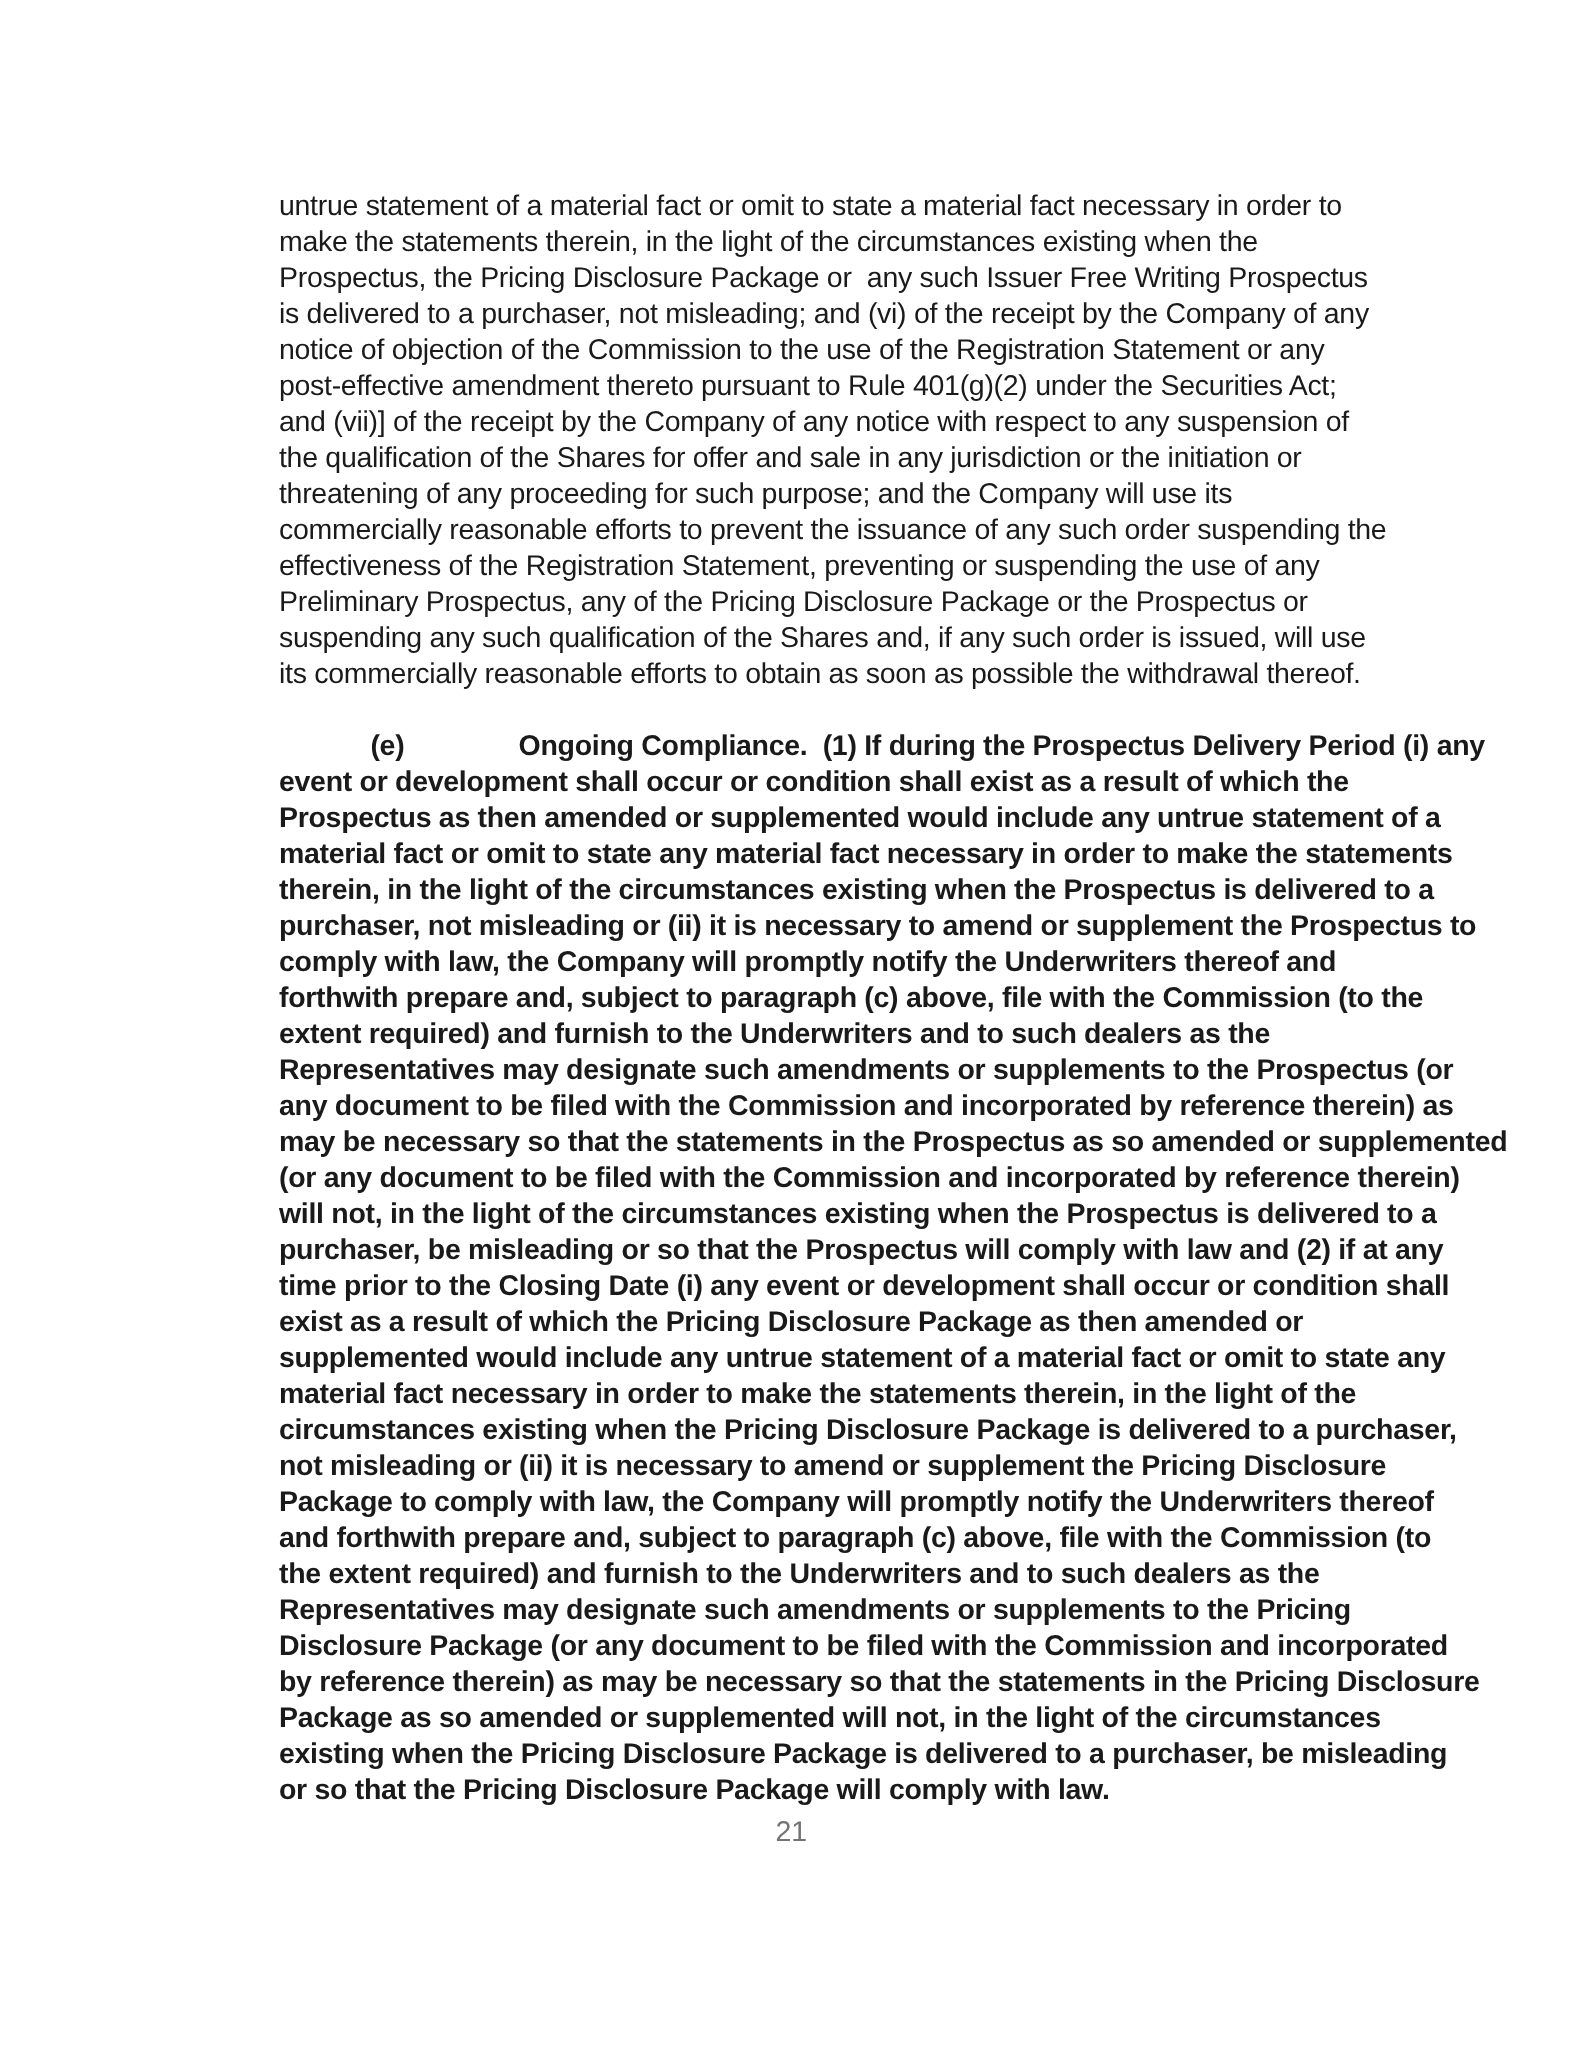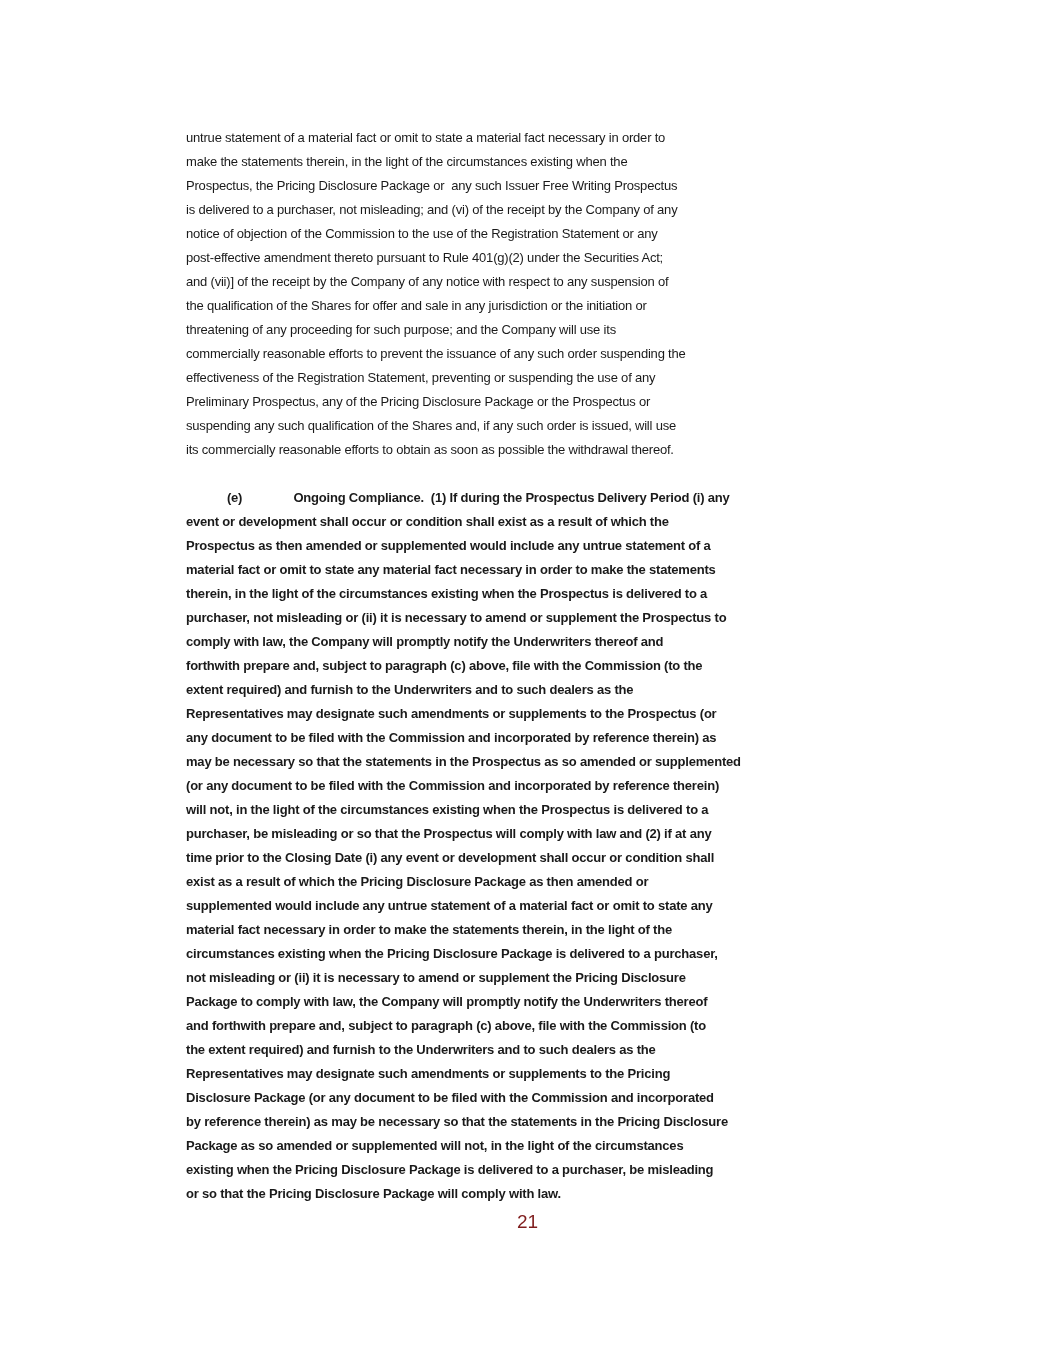--- a/index.html
+++ b/index.html
@@ -23,39 +23,39 @@
     height: 1365px;
     background: #ffffff;
   }
   .text-block {
     position: absolute;
     left: 186px;
     top: 126px;
     width: 790px;
   }
   .para {
-    font-size: 13px;
+    font-size: 19px;
     line-height: 24px;
     letter-spacing: -0.2px;
     white-space: pre;           
     color: #1a1a1a;
   }
   .para + .para {
     margin-top: 24px;           
     font-weight: bold;
   }
   .page-number {
     position: absolute;
     left: 0;
     top: 1210px;
     width: 1055px;
     text-align: center;
     font-size: 19px;
     line-height: 24px;
-    color: #7f1d1d;
+    color: #737373;
   }
 </style>
 </head>
 <body>
 
 <div class="doc-page">
   <div class="text-block">
     <div class="para">untrue statement of a material fact or omit to state a material fact necessary in order to
 make the statements therein, in the light of the circumstances existing when the
 Prospectus, the Pricing Disclosure Package or  any such Issuer Free Writing Prospectus

